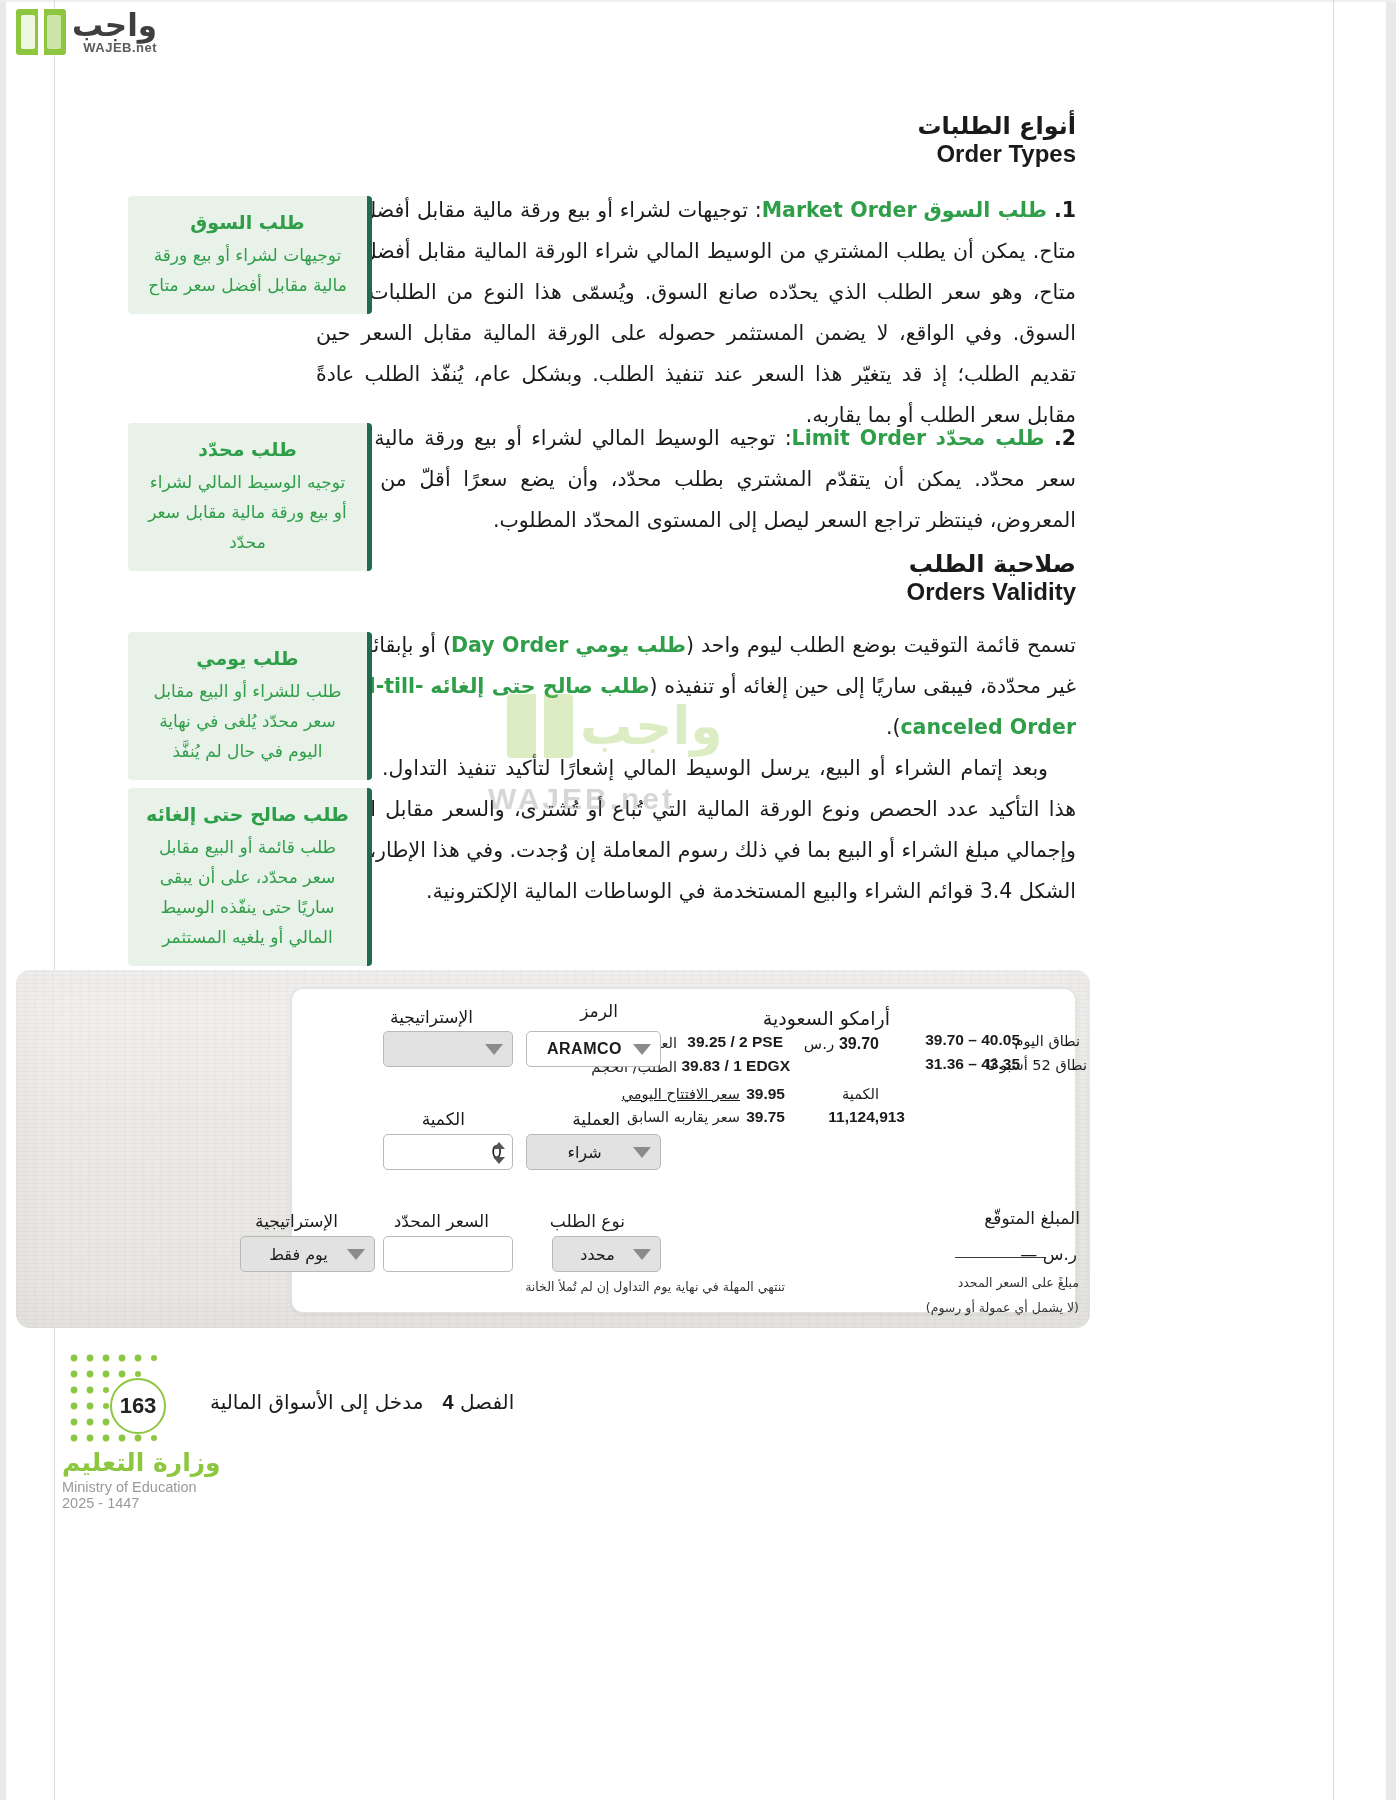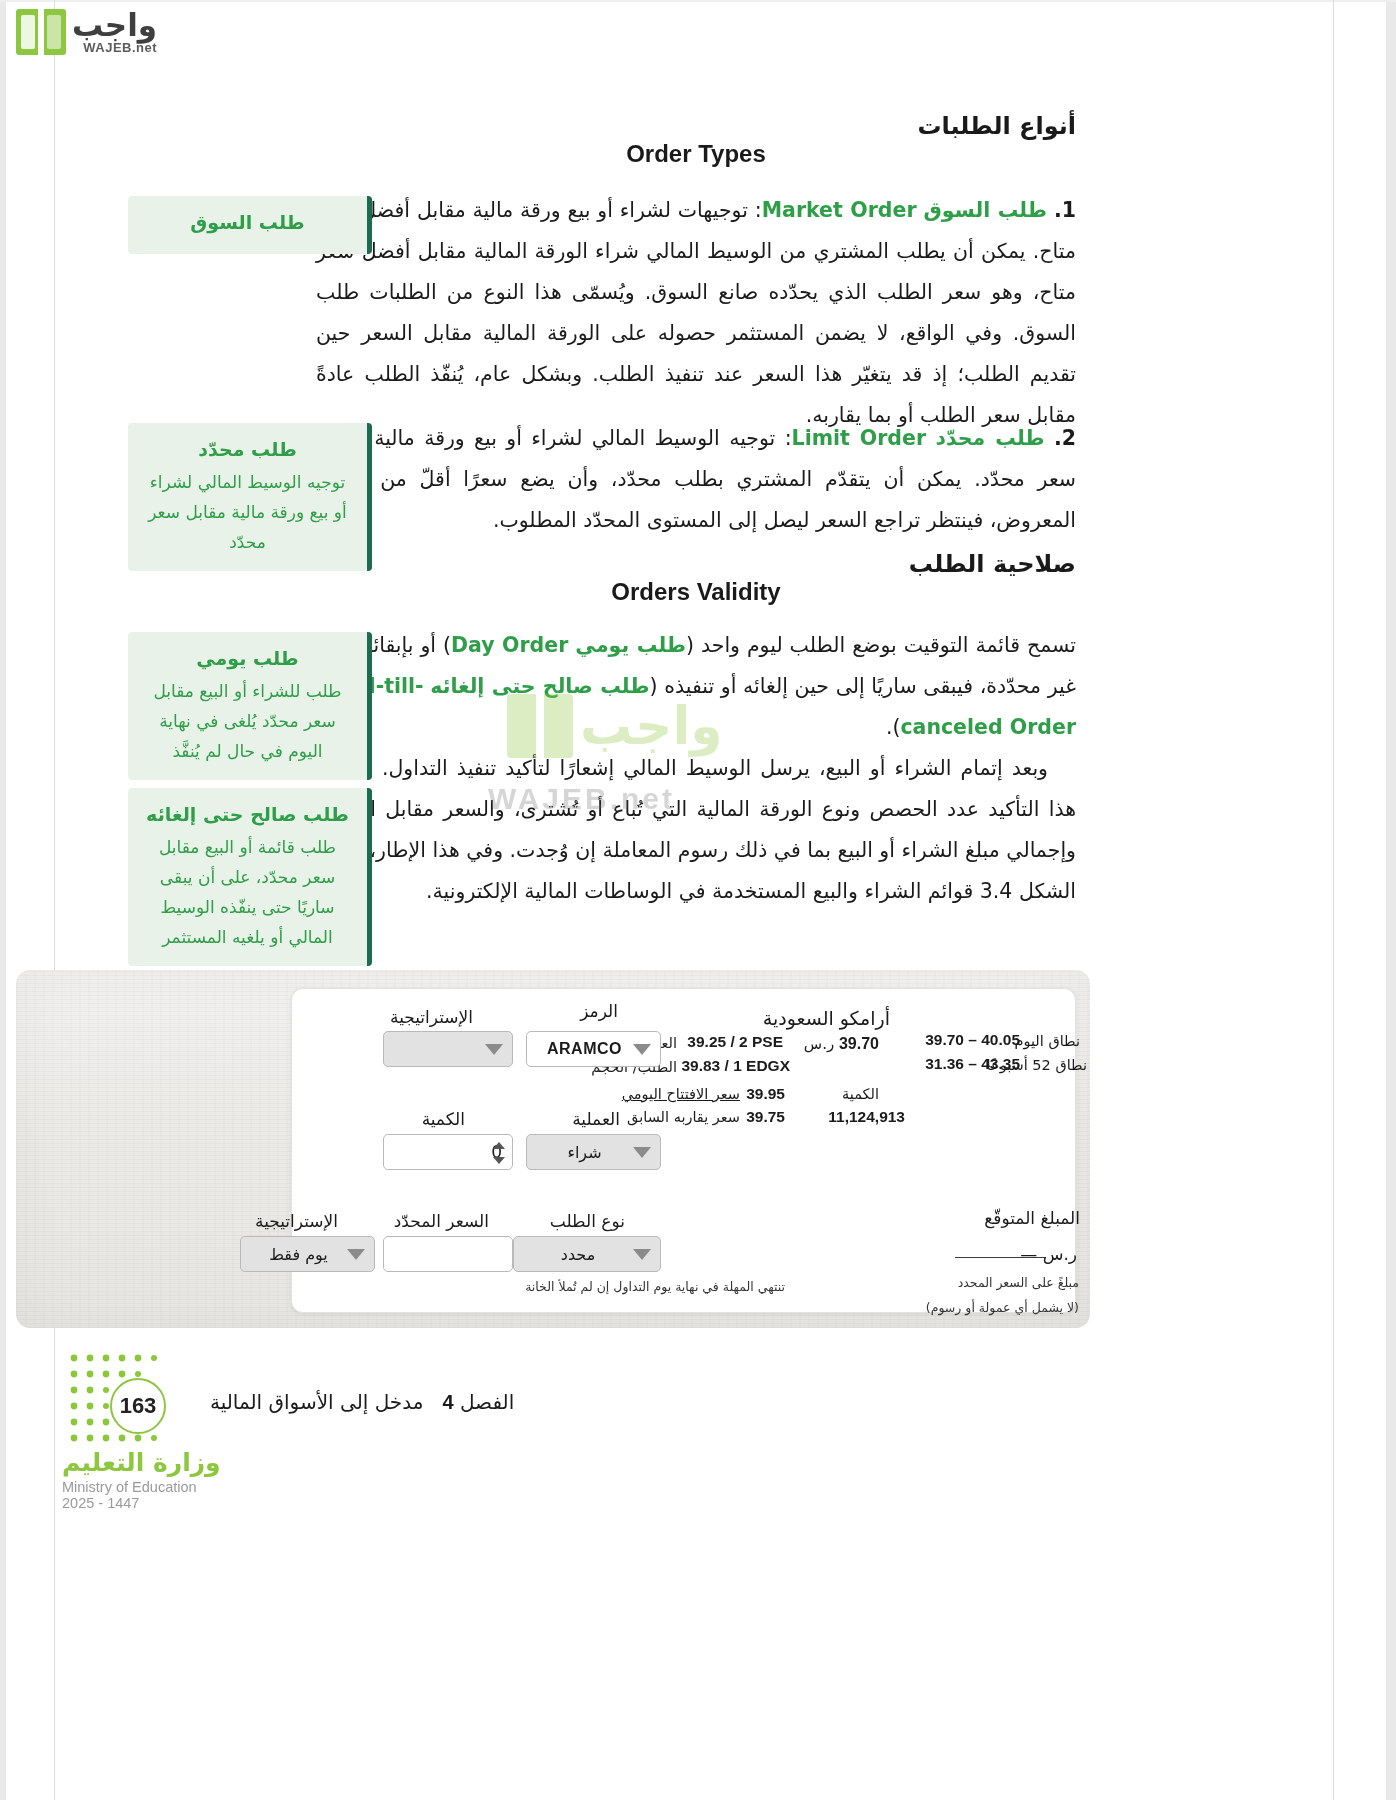--- a/index.html
+++ b/index.html
@@ -36,21 +36,21 @@
 
   
   .h-ar {
     font-family: "DejaVu Sans", sans-serif;
     font-size: 24px; font-weight: 700; color: #1a1a1a;
     text-align: right; direction: rtl;
   }
   .h-en {
     font-family: "Liberation Sans", sans-serif;
     font-size: 24px; font-weight: 700; color: #1a1a1a;
-    text-align: center; direction: ltr;
+    text-align: right; direction: ltr;
   }
 
   #heading-order-types { position: absolute; right: 320px; top: 112px; width: 760px; }
   #heading-orders-validity { position: absolute; right: 320px; top: 550px; width: 760px; }
 
   
   .body-col {
     position: absolute; right: 320px; width: 760px;
     direction: rtl; text-align: justify;
     font-family: "DejaVu Sans", sans-serif;
@@ -292,20 +292,21 @@
   <svg class="wm-book" viewBox="0 0 72 74">
     <rect x="3" y="4" width="66" height="64" rx="4" fill="#8dc63f"></rect>
     <rect x="32" y="4" width="8" height="64" fill="#ffffff"></rect>
   </svg>
   <span class="wm-ar">واجب</span>
   <span class="wm-en">WAJEB.net</span>
 </div>
 
 <div class="sidebox" id="sidebox-market">
   <div class="sb-title">طلب السوق</div>
+  <div class="sb-body">توجيهات لشراء أو بيع ورقة مالية مقابل أفضل سعر متاح</div>
 </div>
 
 <div class="sidebox" id="sidebox-limit">
   <div class="sb-title">طلب محدّد</div>
   <div class="sb-body">توجيه الوسيط المالي لشراء أو بيع ورقة مالية مقابل سعر محدّد</div>
 </div>
 
 <div class="sidebox" id="sidebox-day">
   <div class="sb-title">طلب يومي</div>
   <div class="sb-body">طلب للشراء أو البيع مقابل سعر محدّد يُلغى في نهاية اليوم في حال لم يُنفَّذ</div>
@@ -381,21 +382,21 @@
   <div class="fld-label" style="right:610px; top:120px;">الكمية</div>
   <div class="textbox" style="right:562px; top:145px; width:130px;">
     <span style="direction:ltr;">0</span>
     <span class="spin">
       <i class="up"></i>
       <i class="down"></i>
     </span>
   </div>
 
   <div class="fld-label" style="right:450px; top:222px;">نوع الطلب</div>
-  <div class="combo grey" style="right:414px; top:247px; width:148px;align-items:center;">
+  <div class="combo grey" style="right:414px; top:247px; width:109px;align-items:center;">
     <span class="caret"></span>
     <span class="cv">محدد</span>
   </div>
 
   <div class="fld-label" style="right:586px; top:222px;">السعر المحدّد</div>
   <div class="textbox" style="right:562px; top:247px; width:130px;">
     <span></span>
   </div>
 
   <div class="fld-label" style="right:737px; top:222px;">الإستراتيجية</div>

